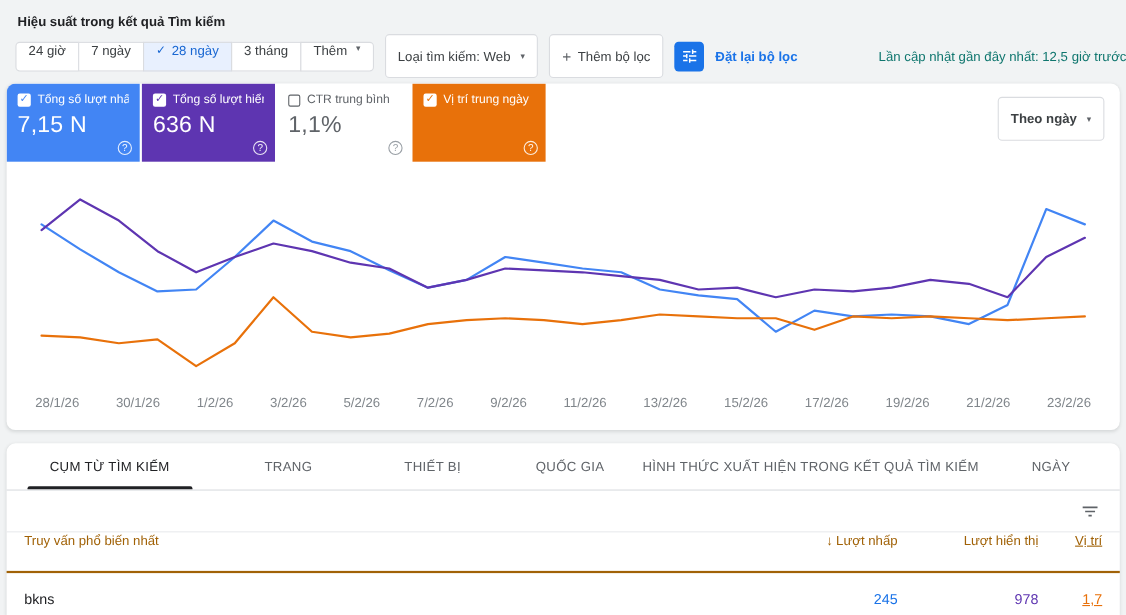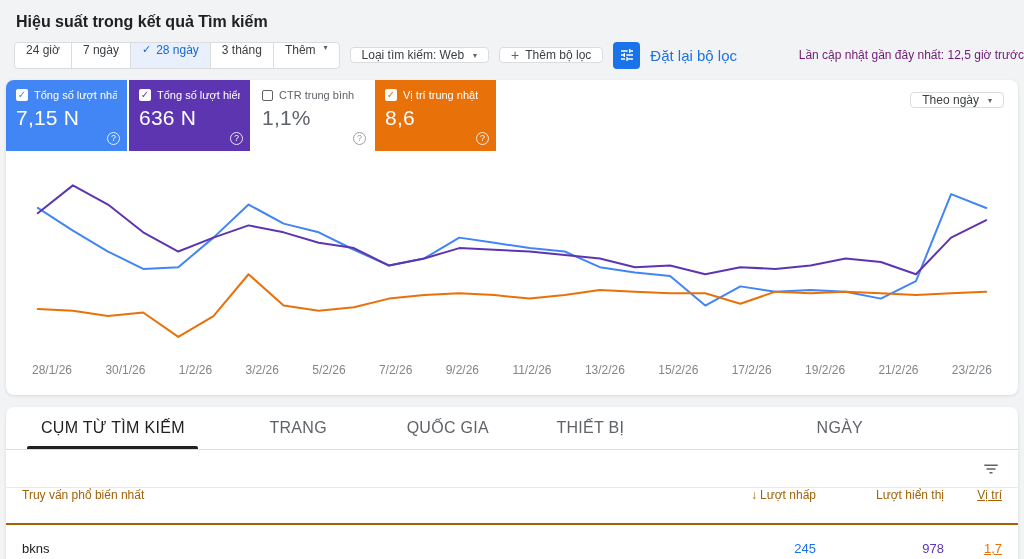--- a/index.html
+++ b/index.html
@@ -2,45 +2,45 @@
 <html><head>
 <meta charset="utf-8">
 <style>
   * { box-sizing: border-box; }
   html,body { margin:0; padding:0; }
   body {
     width:1024px; height:559px; overflow:hidden;
     background:#f1f3f4; color:#202124;
     font-family:"Liberation Sans","DejaVu Sans",sans-serif;
   }
-  .page-title { padding:13px 16px 9px; font-size:16px; font-weight:700; }
+  .page-title { padding:13px 16px 9px; font-size:12px; font-weight:700; }
 
   
   .filter-bar { display:flex; align-items:center; padding-left:14px; gap:10px; height:30px; }
   .seg-group { display:flex; }
   .seg-btn {
     display:flex; gap:5px; background:#fff; border:1px solid #dadce0;
     margin-left:-1px; padding:0 11px; height:27px; font-size:12px; color:#3c4043;
     cursor:pointer; font-family:inherit; white-space:nowrap;
   }
   .seg-btn:first-child { border-radius:4px 0 0 4px; margin-left:0; }
   .seg-btn:last-child  { border-radius:0 4px 4px 0; }
   .seg-btn.selected { background:#e8f0fe; color:#1967d2; z-index:1; position:relative; }
   .check { font-size:11px; }
   .caret { font-size:8px; color:#5f6368; margin-left:3px; }
   .pill {
     display:flex; align-items:center; gap:6px; background:#fff; border:1px solid #dadce0;
-    border-radius:4px; height:16px; padding:0 11px; font-size:12px; color:#3c4043;
+    border-radius:4px; height:40px; padding:0 11px; font-size:12px; color:#3c4043;
     cursor:pointer; font-family:inherit; white-space:nowrap;
   }
   .plus { font-size:14px; color:#5f6368; }
   .tune-btn { width:27px; height:27px; border-radius:4px; background:#1a73e8; border:none;
     display:flex; align-items:center; justify-content:center; cursor:pointer; flex-shrink:0; }
-  .reset-link { color:#1a73e8; font-size:15px; font-weight:400; cursor:pointer; white-space:nowrap; }
-  .updated { margin-left:auto; font-size:12px; color:#701a75; white-space:nowrap; flex-shrink:0; }
+  .reset-link { color:#1a73e8; font-size:12px; font-weight:700; cursor:pointer; white-space:nowrap; }
+  .updated { margin-left:auto; font-size:12px; color:#0f766e; white-space:nowrap; flex-shrink:0; }
 
   
   .panel { margin:10px 6px 0; background:#fff; border-radius:8px;
     box-shadow:0 1px 3px rgba(60,64,67,.14); }
   .panel-1 { overflow:hidden; }
   .panel-top { display:flex; justify-content:space-between; align-items:flex-start; }
   .cards { display:flex; gap:2px; }
   .card { position:relative; width:121px; height:71px; padding:9px 10px; cursor:pointer; }
   .card-clicks { background:#4285f4; color:#fff; }
   .card-impr   { background:#5e35b1; color:#fff; }
@@ -54,31 +54,31 @@
   .card-impr   .cbx { color:#5e35b1; }
   .card-pos    .cbx { color:#e8710a; }
   .cbx.unchecked { width:11px; height:11px; background:#fff; border:1.5px solid #5f6368; }
   .card-label { font-size:11px; white-space:nowrap; overflow:hidden; }
   .card-value { font-size:21px; margin-top:5px; letter-spacing:.2px; }
   .help { position:absolute; right:7px; bottom:6px; width:13px; height:13px;
     border:1px solid rgba(255,255,255,.85); border-radius:50%; font-size:9px; line-height:1;
     display:flex; align-items:center; justify-content:center; color:rgba(255,255,255,.95);
     cursor:pointer; }
   .card-ctr .help { border-color:#9aa0a6; color:#9aa0a6; }
-  .granularity { margin:12px 14px 0 0; }
+  .granularity { margin:12px 14px 0 0;font-weight:bold; }
 
   .chart-wrap { padding:18px 26px 0; }
   #chart-svg { display:block; width:100%; height:186px; }
   .tick-row { display:flex; justify-content:space-between; margin:8px 26px 0;
     padding-bottom:18px; font-size:12px; color:#80868b; }
 
   
   .panel-2 { margin-top:12px; border-radius:8px 8px 0 0; min-height:170px; }
   .tabs { display:flex; border-bottom:1px solid #dadce0; height:43px; }
-  .tab { display:flex; align-items:center; justify-content:center; font-size:16px;
+  .tab { display:flex; align-items:center; justify-content:center; font-size:12px;
     color:#5f6368; letter-spacing:.3px; cursor:pointer; position:relative;
     white-space:nowrap; overflow:hidden; }
   .tab:nth-child(1){flex:1.5;} .tab:nth-child(2){flex:1.1;} .tab:nth-child(3){flex:1;}
   .tab:nth-child(4){flex:1;}   .tab:nth-child(5){flex:2.5;} .tab:nth-child(6){flex:1;}
   .tab.active { color:#202124; }
   .tab.active::after { content:""; position:absolute; left:10%; right:10%; bottom:0;
     height:3px; background:#202124; border-radius:2px 2px 0 0; }
 
   .tbl-toolbar { display:flex; justify-content:flex-end; align-items:center; height:38px;
     padding:0 18px; border-bottom:1px solid #e8eaed; }
@@ -173,23 +173,22 @@
           <span class="cbx unchecked"></span>
           <span class="card-label">CTR trung bình</span>
         </div>
         <div class="card-value">1,1%</div>
         <span class="help">?</span>
       </div>
 
       <div class="card card-pos">
         <div class="card-top">
           <span class="cbx">✓</span>
-          <span class="card-label">Vị trí trung nhật</span>
-        </div>
-        <div class="card-value">8,6</div>
+          <span class="card-label">Vị trí trung ngày</span>
+        </div>
         <span class="help">?</span>
       </div>
 
     </div>
 
     <button class="pill granularity">
       <span>Theo ngày</span>
       <span class="caret">▾</span>
     </button>
   </div>
@@ -217,22 +216,23 @@
     <span>19/2/26</span>
     <span>21/2/26</span>
     <span>23/2/26</span>
   </div>
 </div>
 
 <div class="panel panel-2">
   <div class="tabs">
     <div class="tab active">CỤM TỪ TÌM KIẾM</div>
     <div class="tab">TRANG</div>
+    <div class="tab">THIẾT BỊ</div>
     <div class="tab">QUỐC GIA</div>
-    <div class="tab">THIẾT BỊ</div>
+    <div class="tab">HÌNH THỨC XUẤT HIỆN TRONG KẾT QUẢ TÌM KIẾM</div>
     <div class="tab">NGÀY</div>
   </div>
 
   <div class="tbl-toolbar">
     <span class="filter-ic">
       <svg width="18" height="18" viewBox="0 0 24 24" fill="#5f6368">
           <path d="M10 18h4v-2h-4v2zM3 6v2h18V6H3zm3 7h12v-2H6v2z"></path>
         </svg>
     </span>
   </div>

